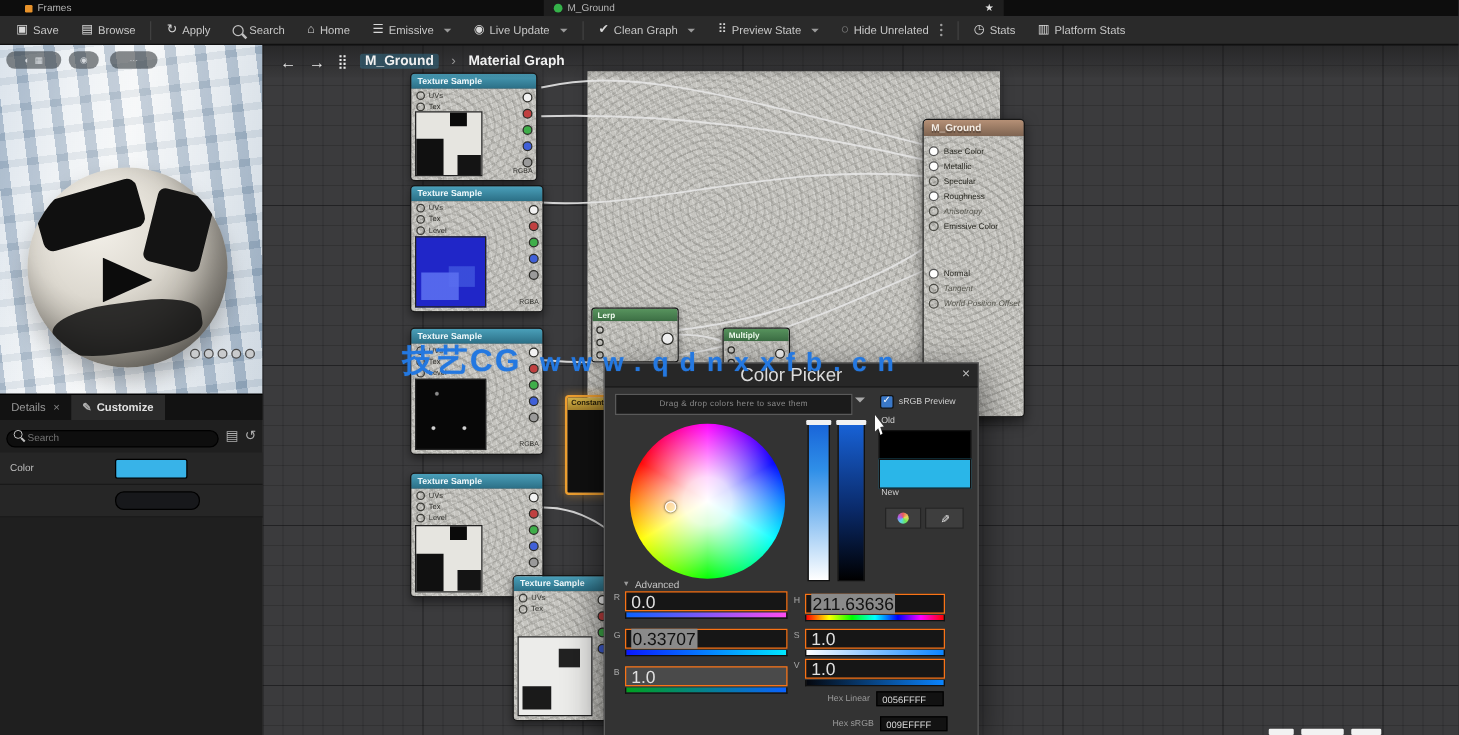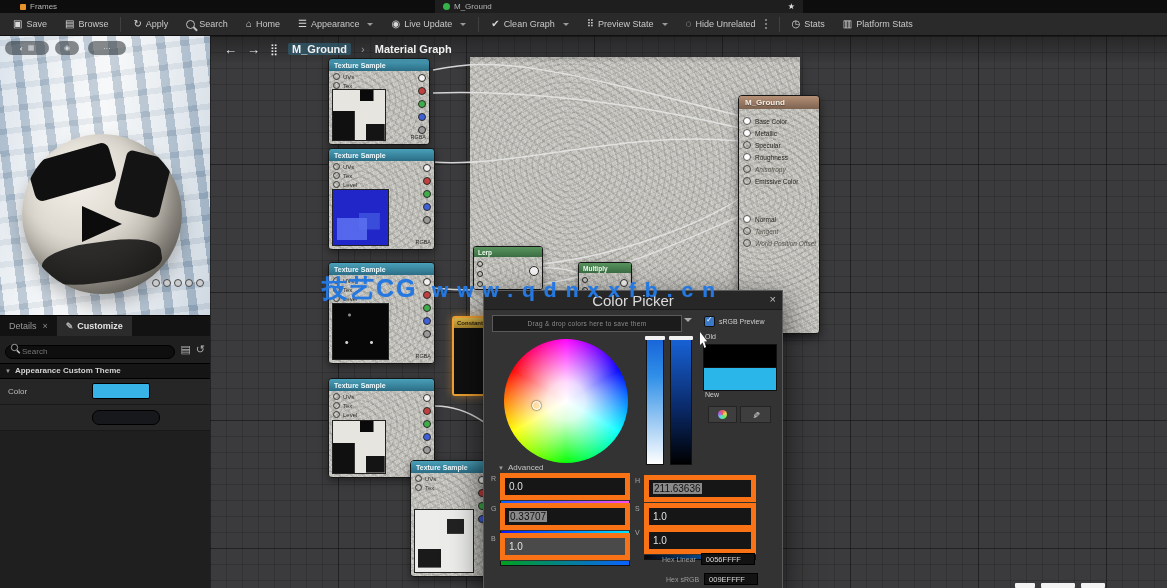--- a/index.html
+++ b/index.html
@@ -157,21 +157,21 @@
   .oldnew-label{position:absolute;font-size:7px;color:#cfcfcf;}
   .swatch{position:absolute;left:219px;width:72px;height:22px;border:1px solid #111;}
   .pkbtn{position:absolute;top:115px;height:15px;background:#3e3e3e;border:1px solid #242424;
          display:flex;align-items:center;justify-content:center;}
   .themeball{width:9px;height:9px;border-radius:50%;background:conic-gradient(#e85a5a,#e8d85a,#6ae85a,#5ad8e8,#b05ae8,#e85a5a);}
   .dropper{color:#e0e0e0;font-size:9px;transform:rotate(90deg);display:inline-block;}
   .adv{position:absolute;left:14px;top:172px;display:flex;align-items:center;gap:4px;font-size:8px;color:#c4c4c4;}
   .adv .ar{font-size:6px;color:#9a9a9a;}
   .srow{position:absolute;display:flex;flex-direction:column;gap:1px;}
   .srow .lab{position:absolute;left:-9px;top:2px;font-size:7px;color:#a8a8a8;}
-  .vbox{height:27px;background:#161616;border:5px solid #f97316;font-size:10px;color:#e0e0e0;
+  .vbox{height:16px;background:#161616;border:1px solid #f97316;font-size:14px;color:#e0e0e0;
         display:flex;align-items:center;padding-left:4px;box-sizing:border-box;}
   .vbox .hl{background:#8a8a8a;color:#111;padding:0 1px;}
   .grad{height:4px;border:1px solid #101010;border-top:none;}
   .g-r{background:linear-gradient(90deg,#0a62ff,#ff4df0);}
   .g-g{background:linear-gradient(90deg,#0a18ff,#00e8ff);}
   .g-b{background:linear-gradient(90deg,#00a020,#0a62ff);}
   .g-h{background:linear-gradient(90deg,#f00,#ff0,#0f0,#0ff,#00f,#f0f,#f00);}
   .g-s{background:linear-gradient(90deg,#ffffff,#0a84ff);}
   .g-v{background:linear-gradient(90deg,#05070d,#0a84ff);}
   .hexrow{position:absolute;display:flex;align-items:center;gap:5px;font-size:7px;color:#9c9c9c;}
@@ -220,21 +220,21 @@
     <div class="tbtn">
       <span class="mag"></span>
       <span>Search</span>
     </div>
     <div class="tbtn">
       <span class="ticon">⌂</span>
       <span>Home</span>
     </div>
     <div class="tbtn drop">
       <span class="ticon">☰</span>
-      <span>Appearance</span>
+      <span>Emissive</span>
     </div>
     <div class="tbtn drop">
       <span class="ticon">◉</span>
       <span>Live Update</span>
     </div>
     <div class="sep"></div>
     <div class="tbtn drop">
       <span class="ticon">✔</span>
       <span>Clean Graph</span>
     </div>
@@ -295,24 +295,20 @@
         <span>Customize</span>
       </div>
     </div>
     <div class="psearch-row">
       <div class="psearch-wrap">
         <span class="mag"></span>
         <input class="psearch" placeholder="Search" style="">
       </div>
       <span class="picon">▤</span>
       <span class="picon">↺</span>
-    </div>
-    <div class="pgroup">
-      <span class="garr">▼</span>
-      <span>Appearance Custom Theme</span>
     </div>
     <div class="prow">
       <span class="pname">Color</span>
       <span class="pswatch" style="background:#38B3E8;"></span>
     </div>
     <div class="prow">
       <span class="pname"></span>
       <span class="pswatch2" style="background:#17181B;"></span>
     </div>
   </div>

